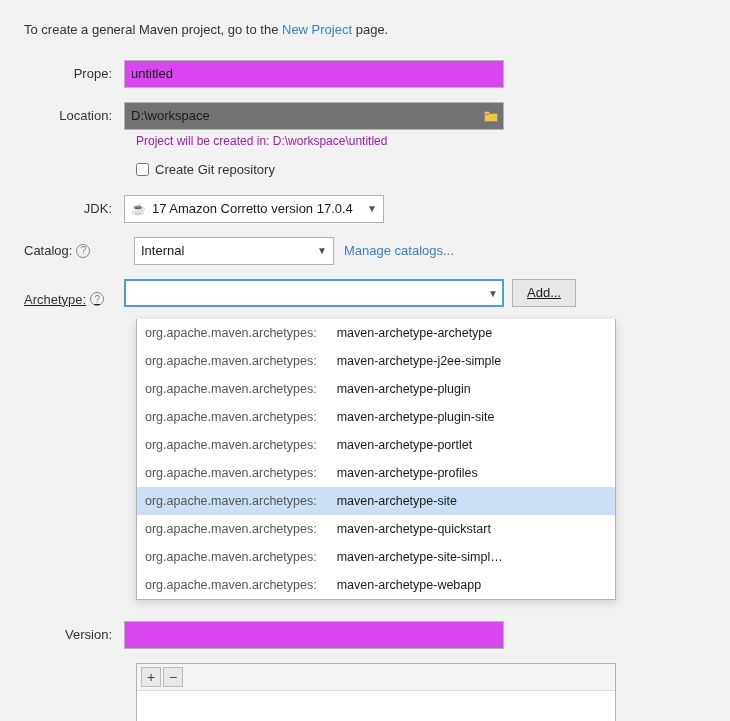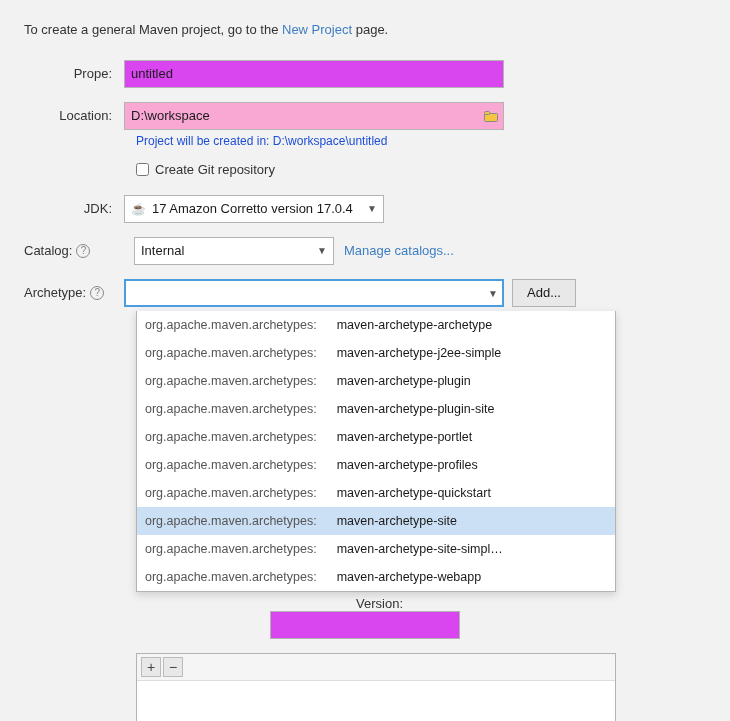--- a/index.html
+++ b/index.html
@@ -62,21 +62,21 @@
     }
     .location-input-wrapper {
       flex: 1;
       max-width: 380px;
       position: relative;
     }
     .location-input {
       width: 100%;
       height: 28px;
       border: 1px solid #b3b3b3;
-      background: #f9a8d4;
+      background: #737373;
       padding: 3px 28px 3px 6px;
       font-size: 13px;
       color: #1a1a1a;
       outline: none;
     }
     .folder-icon-btn {
       position: absolute;
       right: 2px;
       top: 50%;
       transform: translateY(-50%);
@@ -89,21 +89,21 @@
       color: #666;
       font-size: 14px;
     }
     .project-path-row {
       display: flex;
       align-items: center;
       margin-bottom: 14px;
     }
     .project-path-text {
       font-size: 12px;
-      color: #1d4ed8;
+      color: #a21caf;
       margin-left: 112px;
     }
     .git-row {
       display: flex;
       align-items: center;
       margin-bottom: 18px;
       margin-left: 112px;
     }
     .checkbox-label {
       display: flex;
@@ -171,23 +171,24 @@
       color: #888;
       font-size: 10px;
       display: flex;
       align-items: center;
       justify-content: center;
       cursor: pointer;
       flex-shrink: 0;
     }
     .archetype-row {
       display: flex;
-      align-items: center;
-      margin-bottom: 4px;
-      position: relative;
+      align-items: flex-end;
+      margin-bottom: 12px;
+      position: relative;
+      text-decoration: underline;
     }
     .archetype-input-area {
       flex: 1;
       max-width: 380px;
       position: relative;
     }
     .archetype-field {
       width: 100%;
       height: 28px;
       border: 2px solid #4a9de0;
@@ -386,38 +387,38 @@
   </div>
 
   <div class="dropdown-list">
 
     <div class="dropdown-item"><span class="prefix">org.apache.maven.archetypes:</span><span class="suffix">maven-archetype-archetype</span></div>
     <div class="dropdown-item"><span class="prefix">org.apache.maven.archetypes:</span><span class="suffix">maven-archetype-j2ee-simple</span></div>
     <div class="dropdown-item"><span class="prefix">org.apache.maven.archetypes:</span><span class="suffix">maven-archetype-plugin</span></div>
     <div class="dropdown-item"><span class="prefix">org.apache.maven.archetypes:</span><span class="suffix">maven-archetype-plugin-site</span></div>
     <div class="dropdown-item"><span class="prefix">org.apache.maven.archetypes:</span><span class="suffix">maven-archetype-portlet</span></div>
     <div class="dropdown-item"><span class="prefix">org.apache.maven.archetypes:</span><span class="suffix">maven-archetype-profiles</span></div>
+    <div class="dropdown-item selected"><span class="prefix">org.apache.maven.archetypes:</span><span class="suffix">maven-archetype-site</span></div>
     <div class="dropdown-item"><span class="prefix">org.apache.maven.archetypes:</span><span class="suffix">maven-archetype-quickstart</span></div>
-    <div class="dropdown-item selected"><span class="prefix">org.apache.maven.archetypes:</span><span class="suffix">maven-archetype-site</span></div>
     <div class="dropdown-item"><span class="prefix">org.apache.maven.archetypes:</span><span class="suffix">maven-archetype-site-simpl…</span></div>
     <div class="dropdown-item"><span class="prefix">org.apache.maven.archetypes:</span><span class="suffix">maven-archetype-webapp</span></div>
   </div>
 
   <div class="red-arrow">
     <svg width="80" height="50" viewBox="0 0 80 50">
       <defs>
         <marker id="arrowhead" markerWidth="8" markerHeight="6" refX="8" refY="3" orient="auto">
           <polygon points="0 0, 8 3, 0 6" fill="#cc0000"></polygon>
         </marker>
       </defs>
       <line x1="75" y1="5" x2="20" y2="40" stroke="#cc0000" stroke-width="3" marker-end="url(#arrowhead)"></line>
     </svg>
   </div>
 
-  <div class="version-row form-row" style="margin-top:4px;flex-direction:column;">
+  <div class="version-row form-row" style="margin-top:21px;">
     <div class="form-label">Version:</div>
     <div class="version-input-wrapper">
       <input type="text" class="text-input" value="" style="">
     </div>
   </div>
 
   <div class="additional-props-section">
     <div class="props-table-area">
       <div class="props-toolbar">
         <div class="props-btn">+</div>

